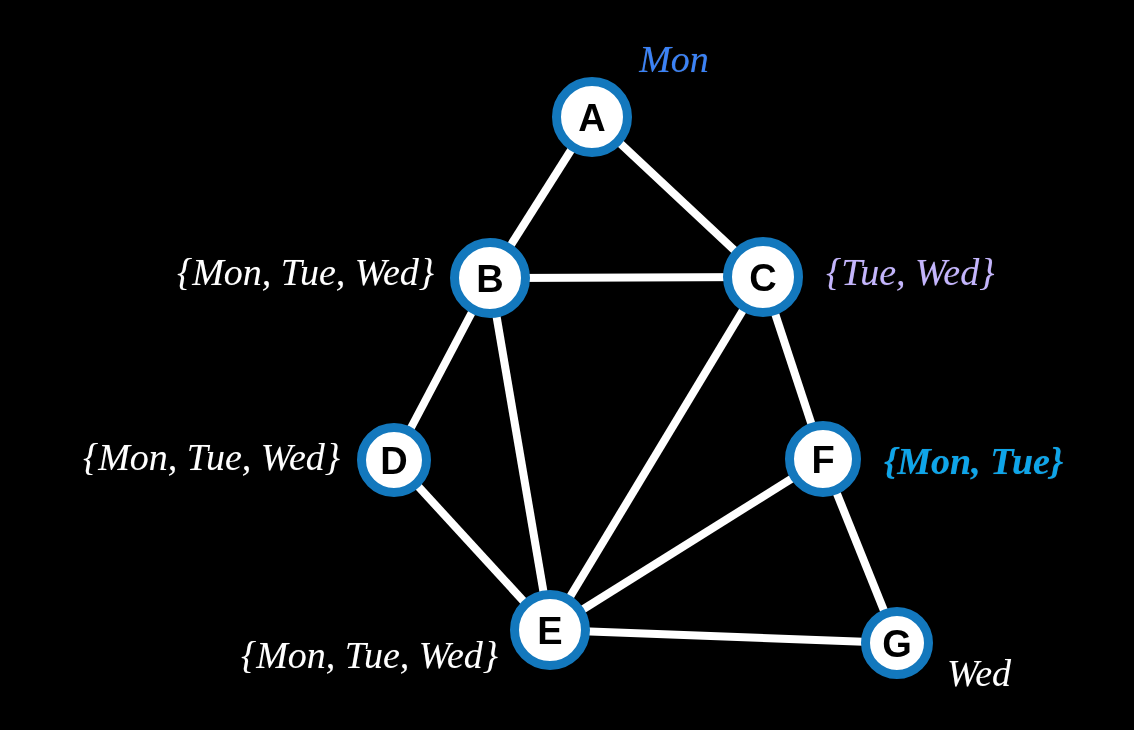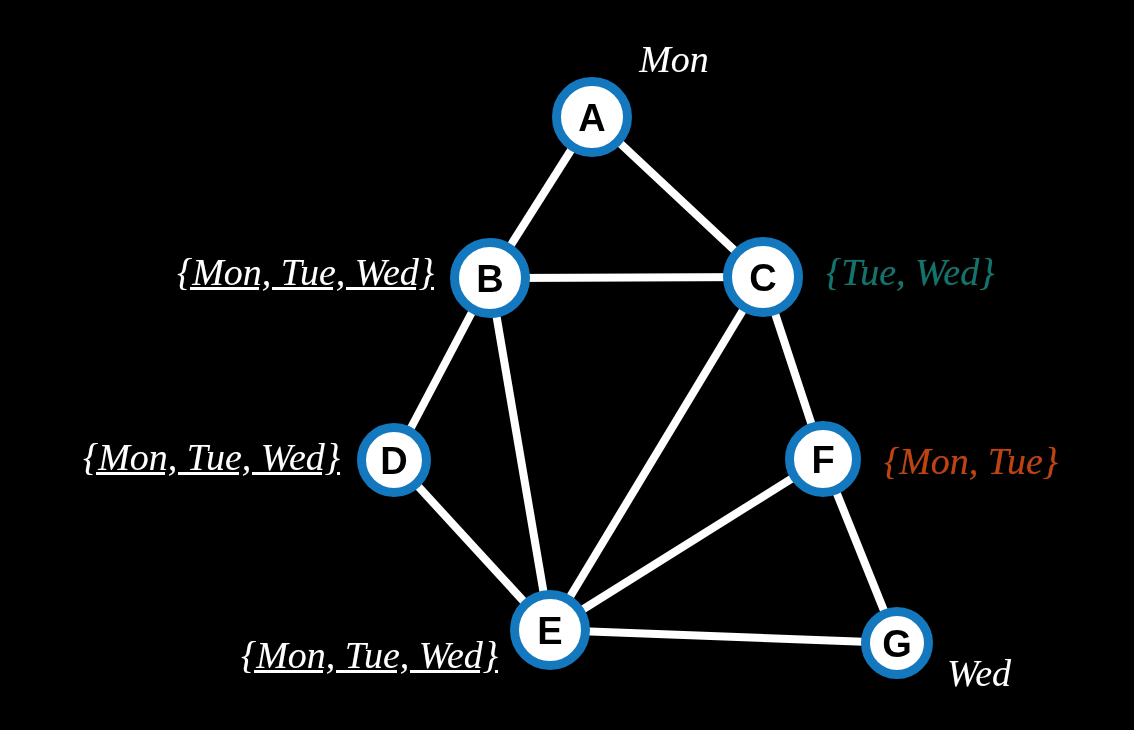--- a/index.html
+++ b/index.html
@@ -51,21 +51,21 @@
     position: absolute;
     color: #ffffff;
     font-family: "Liberation Serif", "DejaVu Serif", serif;
     font-style: italic;
     font-size: 38px;
     line-height: 1;
     white-space: nowrap;
     text-shadow: 0 0 1px rgba(255,255,255,0.25);
   }
   .lbl-right { transform: translate(0, -50%); }
-  .lbl-left  { transform: translate(-100%, -50%); text-decoration: underline; }
+  .lbl-left  { transform: translate(-100%, -50%); }
   .lbl-top   { transform: translate(-50%, -100%); }
 </style>
 </head>
 <body>
 
 <div id="stage">
 
   <svg id="graph-svg" viewBox="0 0 1134 730" xmlns="http://www.w3.org/2000/svg">
     <g id="edges-layer">
         <line x1="592" y1="117" x2="490" y2="278" class="edge-line" stroke="#ffffff"></line>
@@ -106,22 +106,22 @@
           <text x="823" y="460" class="node-letter" font-size="36">F</text>
         </g>
         <g>
           <circle cx="897" cy="643" r="31.5" class="node-ring" fill="#ffffff" stroke="#1378bd" stroke-width="9"></circle>
           <text x="897" y="644" class="node-letter" font-size="34">G</text>
         </g>
       </g>
   </svg>
 
   <div id="labels-layer">
-      <div class="domain-label lbl-top" style="left: 674px; top: 78px; color: #ffffff;">Mon</div>
+      <div class="domain-label lbl-top" style="left: 674px; top: 78px; color: #3b82f6;">Mon</div>
       <div class="domain-label lbl-left" style="left: 434px; top: 272px; color: rgb(255, 255, 255);">{Mon, Tue, Wed}</div>
-      <div class="domain-label lbl-right" style="left: 826px; top: 272px; color: #0f766e;">{Tue, Wed}</div>
+      <div class="domain-label lbl-right" style="left: 826px; top: 272px; color: #c4b5fd;">{Tue, Wed}</div>
       <div class="domain-label lbl-left" style="left: 340px; top: 457px; color: rgb(255, 255, 255);">{Mon, Tue, Wed}</div>
-      <div class="domain-label lbl-right" style="left: 884px; top: 461px; color: #c2410c;">{Mon, Tue}</div>
+      <div class="domain-label lbl-right" style="left: 884px; top: 461px; color: #0ea5e9; font-weight: bold;">{Mon, Tue}</div>
       <div class="domain-label lbl-left" style="left: 498px; top: 655px; color: rgb(255, 255, 255);">{Mon, Tue, Wed}</div>
       <div class="domain-label lbl-right" style="left: 947px; top: 673px; color: rgb(255, 255, 255);">Wed</div>
     </div>
 
 </div>
 
 </body></html>

